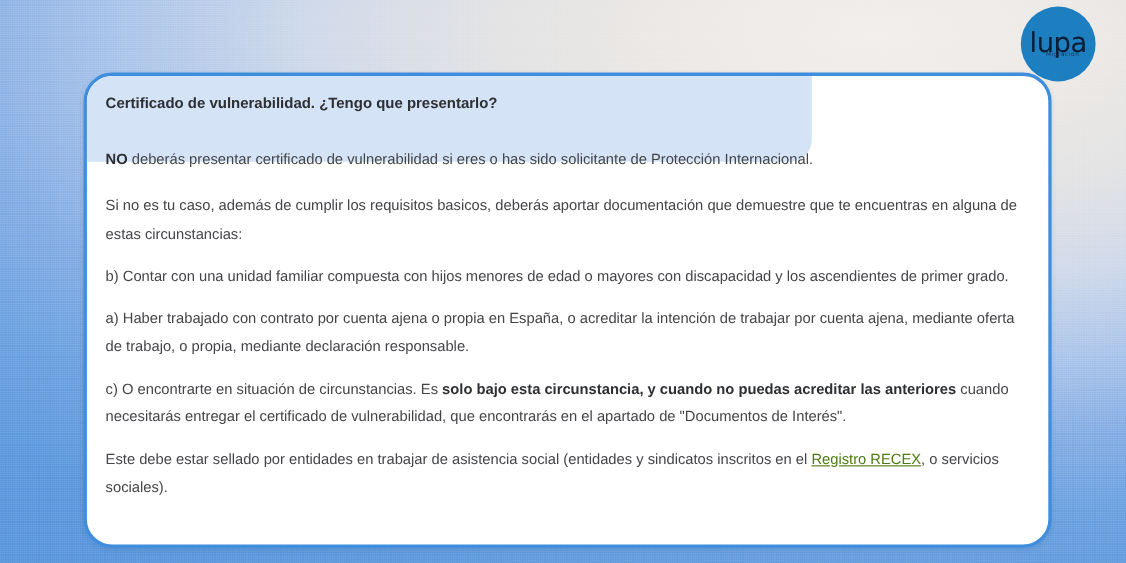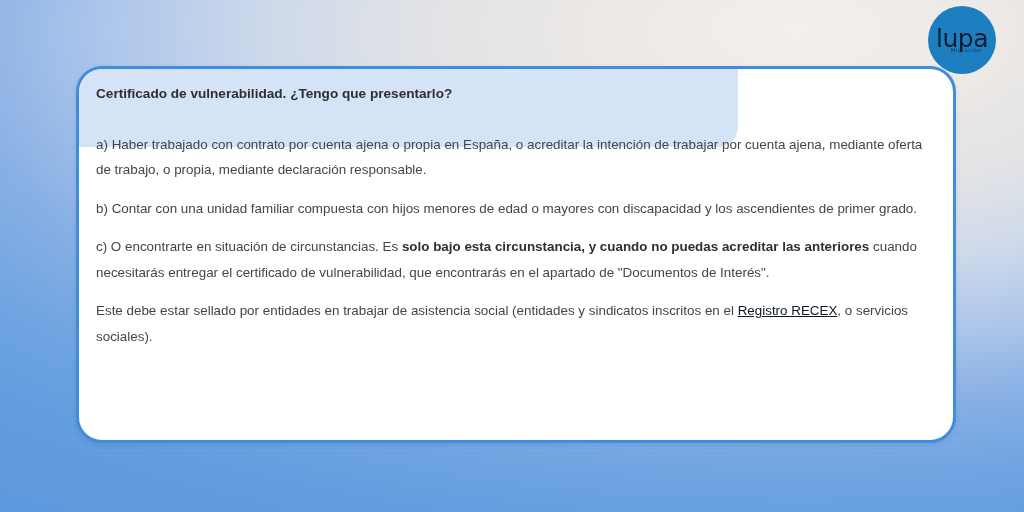--- a/index.html
+++ b/index.html
@@ -68,21 +68,21 @@
     margin-left: 9px;
     transform: scale(.95);
   }
 
   
   .card {
     position: absolute;
     left: 76px;
     top: 66px;
     width: 880px;
-    height: 377px;
+    height: 432px;
     background: #ffffff;
     border: 3px solid #3f8ede;
     border-radius: 26px;
     box-sizing: border-box;
     box-shadow: 0 2px 5px rgba(20,50,90,.10);
     padding: 0;
     overflow: hidden;
   }
 
   .card-inner {
@@ -121,21 +121,21 @@
     margin-bottom: 25px;
   }
   .strong {
     font-weight: bold;
     color: #2d2f33;
   }
   .lead {
     margin-bottom: 17px;
   }
   .link {
-    color: #0f172a;
+    color: #4d7c0f;
     text-decoration: underline;
     cursor: pointer;
   }
 </style>
 </head>
 <body>
 
 <div class="slide">
   <div class="grain"></div>
 
@@ -145,25 +145,27 @@
   </div>
 
   <div class="card">
     <div class="card-inner">
       <div class="highlight-band"></div>
 
       <div class="content">
 
         <p class="title">Certificado de vulnerabilidad. ¿Tengo que presentarlo?</p>
 
+        <p class="lead"><span class="strong">NO</span><span> deberás presentar certificado de vulnerabilidad si eres o has sido solicitante de Protección Internacional.</span></p>
 
+        <p>Si no es tu caso, además de cumplir los requisitos basicos, deberás aportar documentación que demuestre que te encuentras en alguna de estas circunstancias:</p>
+
+        <p>b) Contar con una unidad familiar compuesta con hijos menores de edad o mayores con discapacidad y los ascendientes de primer grado.</p>
 
         <p>a) Haber trabajado con contrato por cuenta ajena o propia en España, o acreditar la intención de trabajar por cuenta ajena, mediante oferta de trabajo, o propia, mediante declaración responsable.</p>
-
-        <p>b) Contar con una unidad familiar compuesta con hijos menores de edad o mayores con discapacidad y los ascendientes de primer grado.</p>
 
         <p><span>c) O encontrarte en situación de circunstancias. Es </span><span class="strong">solo bajo esta circunstancia, y cuando no puedas acreditar las anteriores</span><span> cuando necesitarás entregar el  certificado de vulnerabilidad, que encontrarás en el apartado de "Documentos de Interés".</span></p>
 
         <p><span>Este debe estar sellado por entidades en trabajar de asistencia social (entidades y sindicatos inscritos en el </span><span class="link">Registro RECEX</span><span>, o servicios sociales).</span></p>
 
       </div>
     </div>
   </div>
 </div>
 

